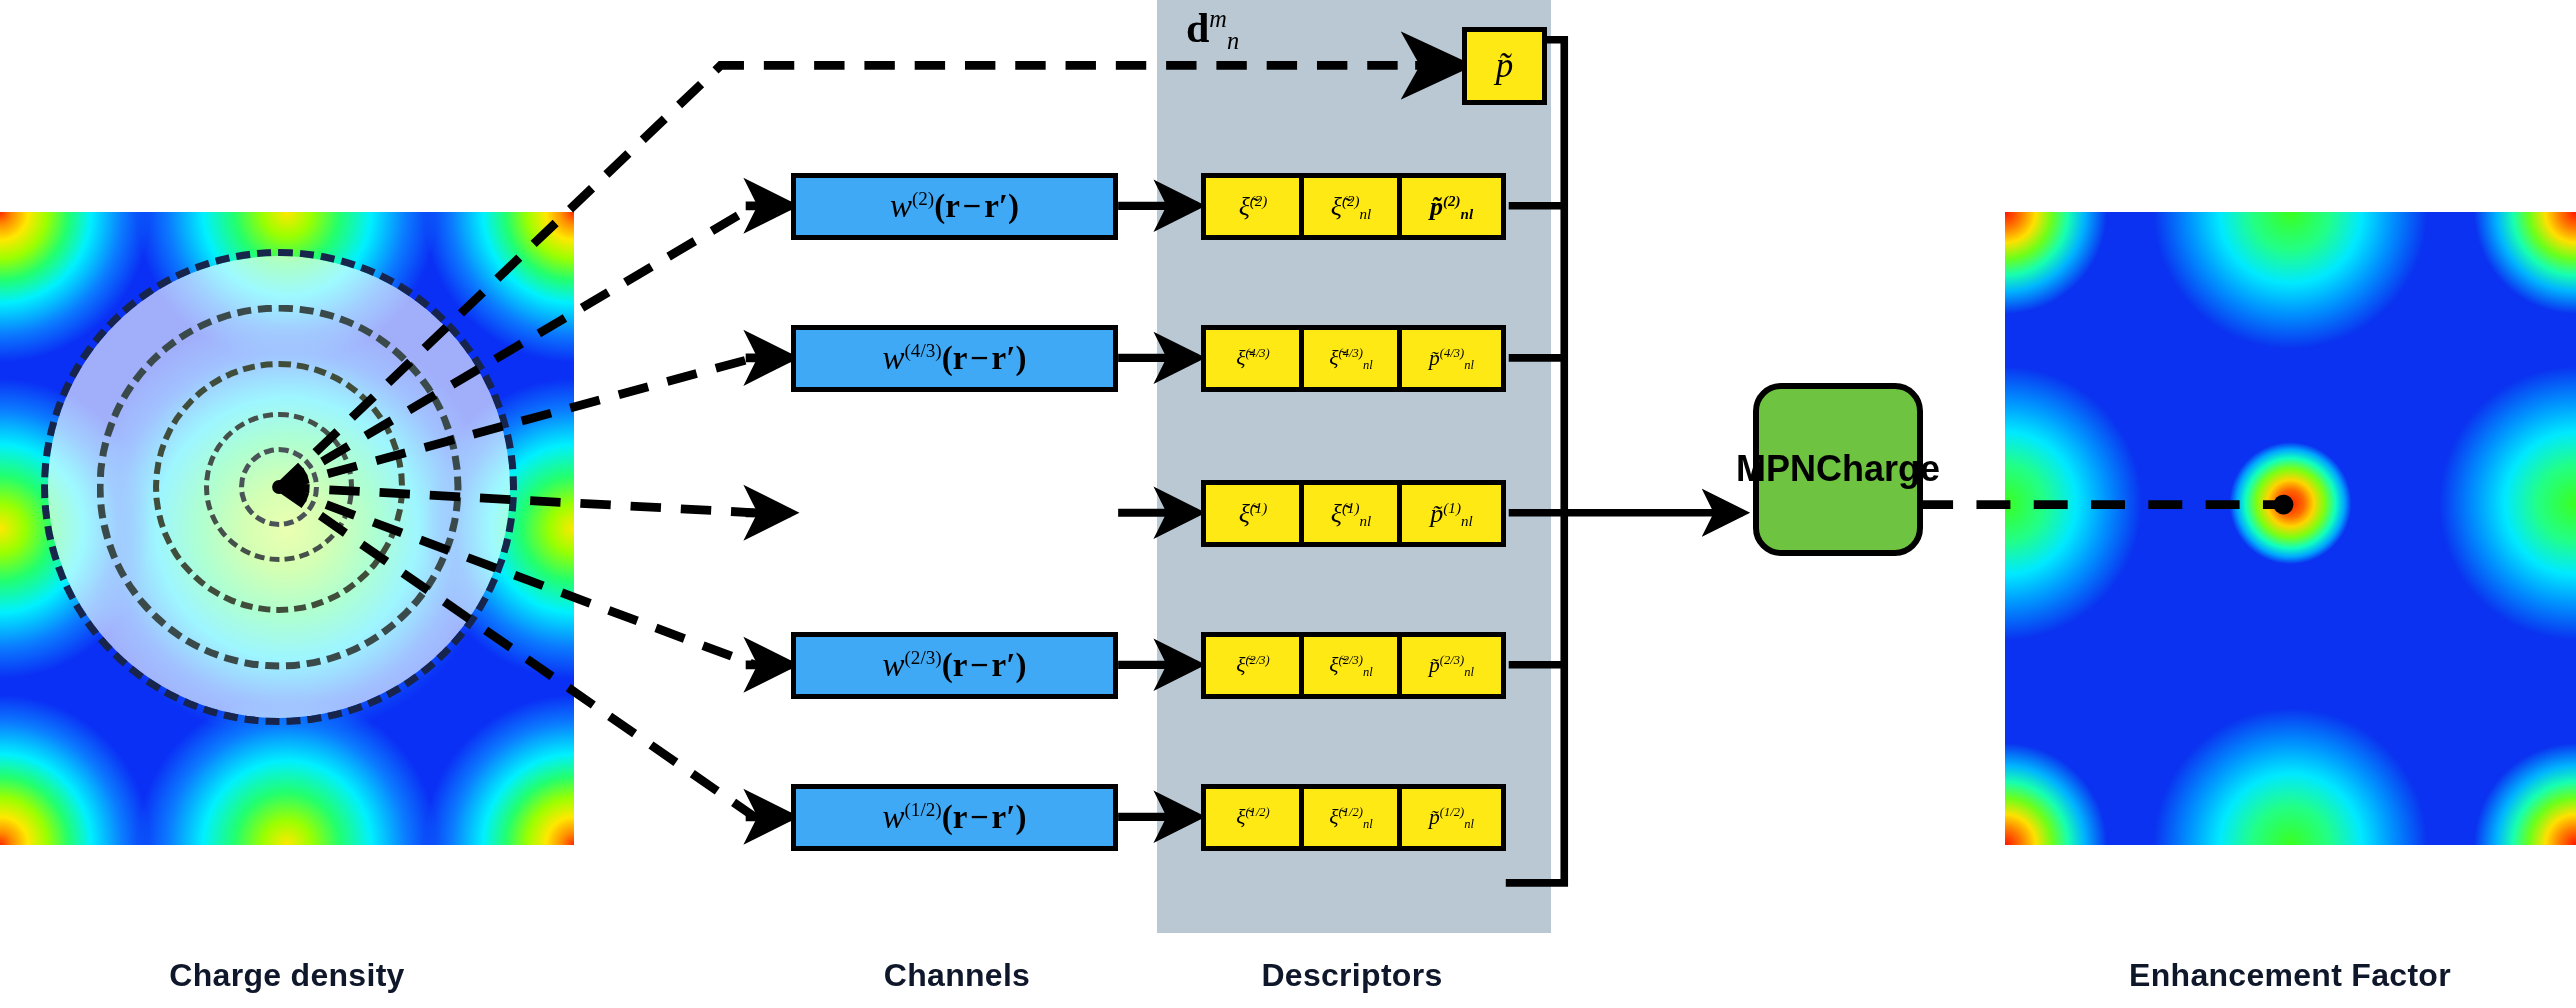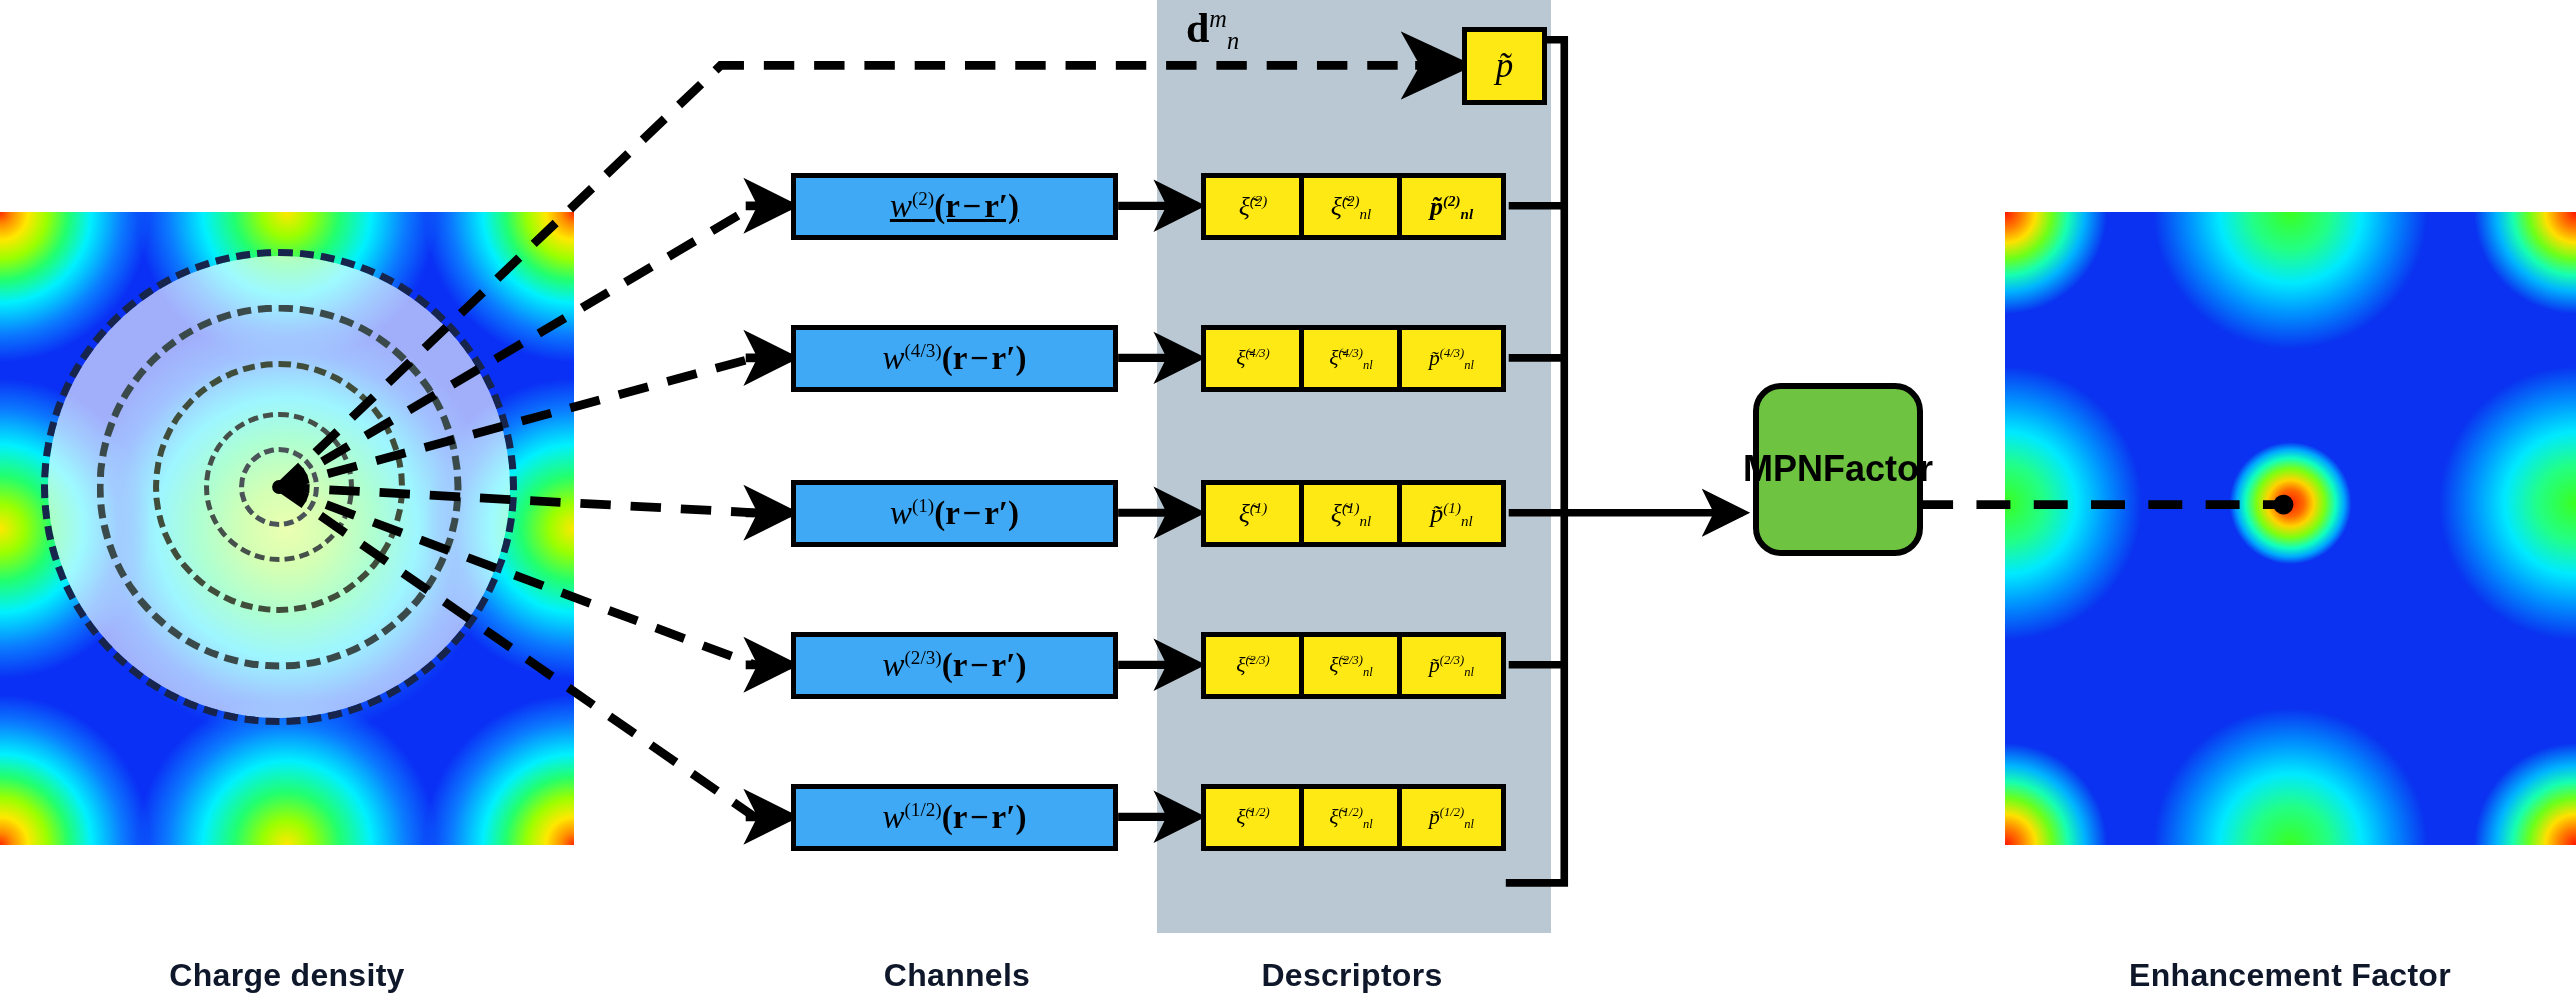--- a/index.html
+++ b/index.html
@@ -163,33 +163,28 @@
   </svg>
 
   <div class="m" id="dnm-label">
     <span class="bf">d</span><sup class="it">m</sup><sub class="it">n</sub>
   </div>
 
   <div class="box desc ptilde" style="left:1462px;top:27px;width:85px;height:78px;">
     <span class="m it">p̃</span>
   </div>
 
-  <div class="box chan" style="left:791px;top:173px;width:327px;height:67px;text-decoration:underline;">
+  <div class="box chan" style="left:791px;top:173px;width:327px;height:67px;">
     <span class="m">
       <span class="it">w</span><sup>(2)</sup><span class="bf">(r − r′)</span>
     </span>
   </div>
   <div class="box chan" style="left:791px;top:325px;width:327px;height:67px;">
     <span class="m">
       <span class="it">w</span><sup>(4/3)</sup><span class="bf">(r − r′)</span>
-    </span>
-  </div>
-  <div class="box chan" style="left:791px;top:480px;width:327px;height:67px;">
-    <span class="m">
-      <span class="it">w</span><sup>(1)</sup><span class="bf">(r − r′)</span>
     </span>
   </div>
   <div class="box chan" style="left:791px;top:632px;width:327px;height:67px;">
     <span class="m">
       <span class="it">w</span><sup>(2/3)</sup><span class="bf">(r − r′)</span>
     </span>
   </div>
   <div class="box chan" style="left:791px;top:784px;width:327px;height:67px;">
     <span class="m">
       <span class="it">w</span><sup>(1/2)</sup><span class="bf">(r − r′)</span>
@@ -241,21 +236,21 @@
   </div>
   <div class="box desc narrow" style="left:1299px;top:784px;width:104px;height:67px;">
     <span class="m it">ξ̃<sup>(1/2)</sup><sub>nl</sub></span>
   </div>
   <div class="box desc narrow" style="left:1397px;top:784px;width:109px;height:67px;">
     <span class="m it">p̃<sup>(1/2)</sup><sub>nl</sub></span>
   </div>
 
   <div class="box mpn" style="left:1753px;top:383px;width:170px;height:173px;">
     <span>MPN</span>
-    <span>Factor</span>
+    <span>Charge</span>
   </div>
 
   <div class="caption" style="left:287px;top:957px;">Charge density</div>
   <div class="caption" style="left:957px;top:957px;">Channels</div>
   <div class="caption" style="left:1352px;top:957px;">Descriptors</div>
   <div class="caption" style="left:2290px;top:957px;">Enhancement Factor</div>
 
 </div>
 
 

